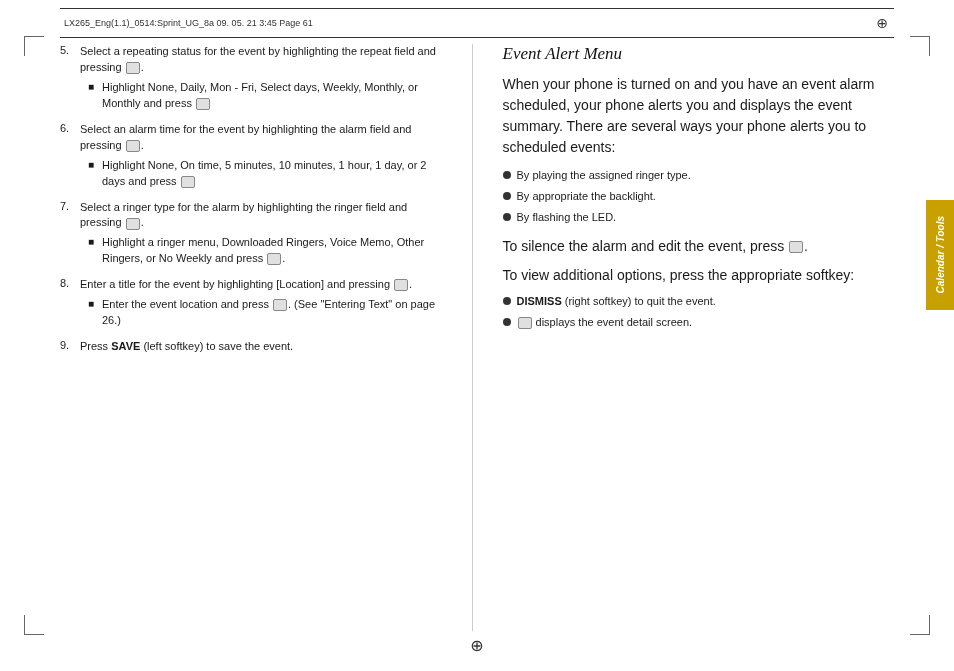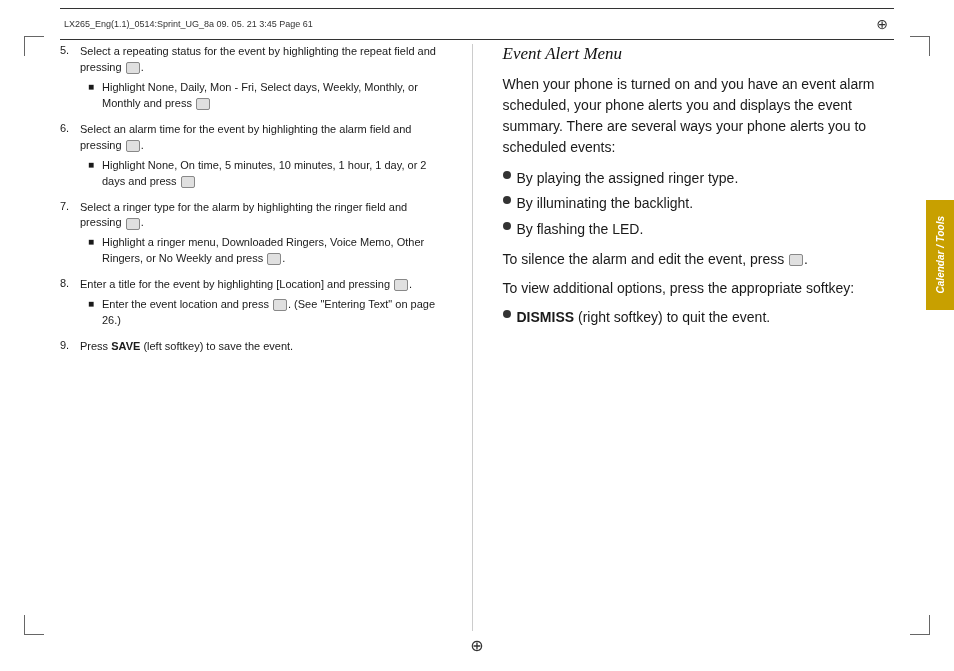--- a/index.html
+++ b/index.html
@@ -21,27 +21,27 @@
       position: relative;
       background: #fff;
     }
 
     
     .header-bar {
       position: absolute;
       top: 8px;
       left: 60px;
       right: 60px;
-      height: 18px;
+      height: 30px;
       display: flex;
       align-items: center;
       justify-content: space-between;
       border-top: 1px solid #333;
       border-bottom: 1px solid #333;
-      padding: 15px 4px;
+      padding: 1px 4px;
       font-size: 9px;
     }
 
     .header-text {
       font-size: 9px;
       color: #333;
     }
 
     
     .crosshair {
@@ -157,21 +157,21 @@
     .bullet-list {
       list-style: none;
       margin-bottom: 10px;
     }
 
     .bullet-item {
       display: flex;
       align-items: flex-start;
       gap: 6px;
       margin-bottom: 5px;
-      font-size: 14px;
+      font-size: 11px;
       line-height: 1.45;
     }
 
     .bullet-dot {
       min-width: 8px;
       width: 8px;
       height: 8px;
       background: #333;
       border-radius: 50%;
       margin-top: 3px;
@@ -334,39 +334,43 @@
 
       <p class="section-intro">When your phone is turned on and you have an event alarm scheduled, your phone alerts you and displays the event summary. There are several ways your phone alerts you to scheduled events:</p>
 
       <ul class="bullet-list">
         <li class="bullet-item">
           <span class="bullet-dot"></span>
           <span>By playing the assigned ringer type.</span>
         </li>
         <li class="bullet-item">
           <span class="bullet-dot"></span>
-          <span>By illuminating the backlight.</span>
+          <span>By appropriate the backlight.</span>
         </li>
         <li class="bullet-item">
           <span class="bullet-dot"></span>
           <span>By flashing the LED.</span>
         </li>
       </ul>
 
       <p class="para">
         <span>To silence the alarm and edit the event, press</span> <span class="key-icon"></span>.
       </p>
 
       <p class="para">To view additional options, press the appropriate softkey:</p>
 
       <ul class="bullet-list">
         <li class="bullet-item">
           <span class="bullet-dot"></span>
           <span><span class="italic bold">DISMISS</span> (right softkey) to quit the event.</span>
         </li>
+        <li class="bullet-item">
+          <span class="bullet-dot"></span>
+          <span><span class="key-icon"></span> displays the event detail screen.</span>
+        </li>
       </ul>
     </div>
   </div>
 
   <div class="side-tab">
     <span class="side-tab-text">Calendar / Tools</span>
   </div>
 
 
   <div class="bottom-crosshair">⊕</div>

